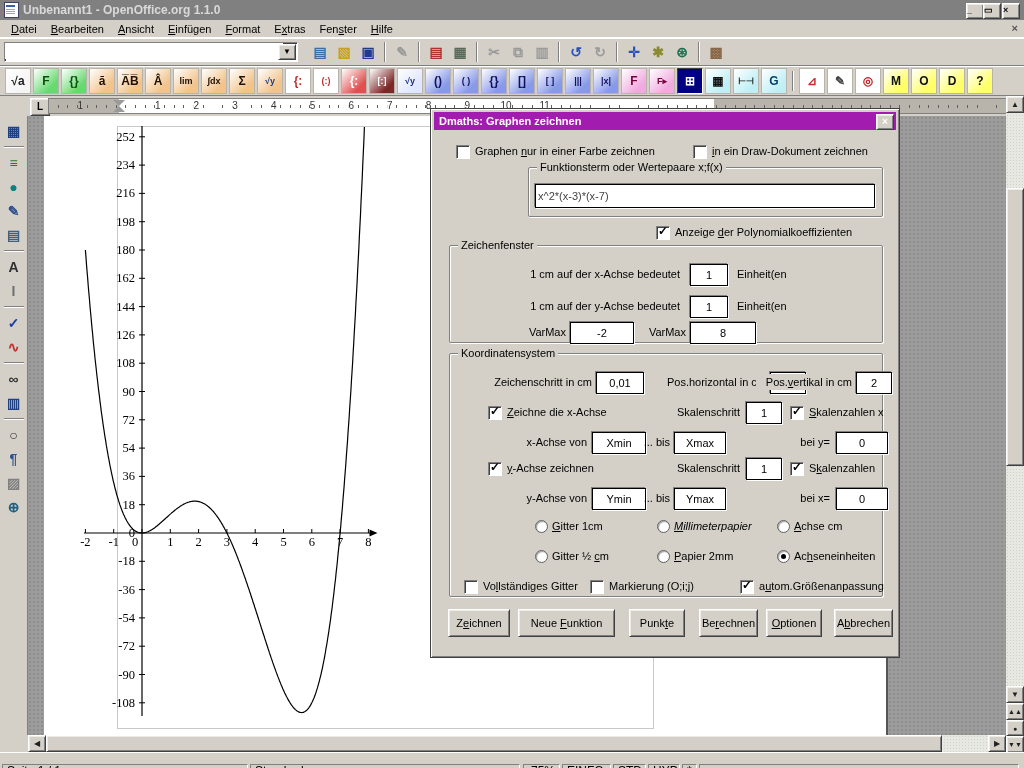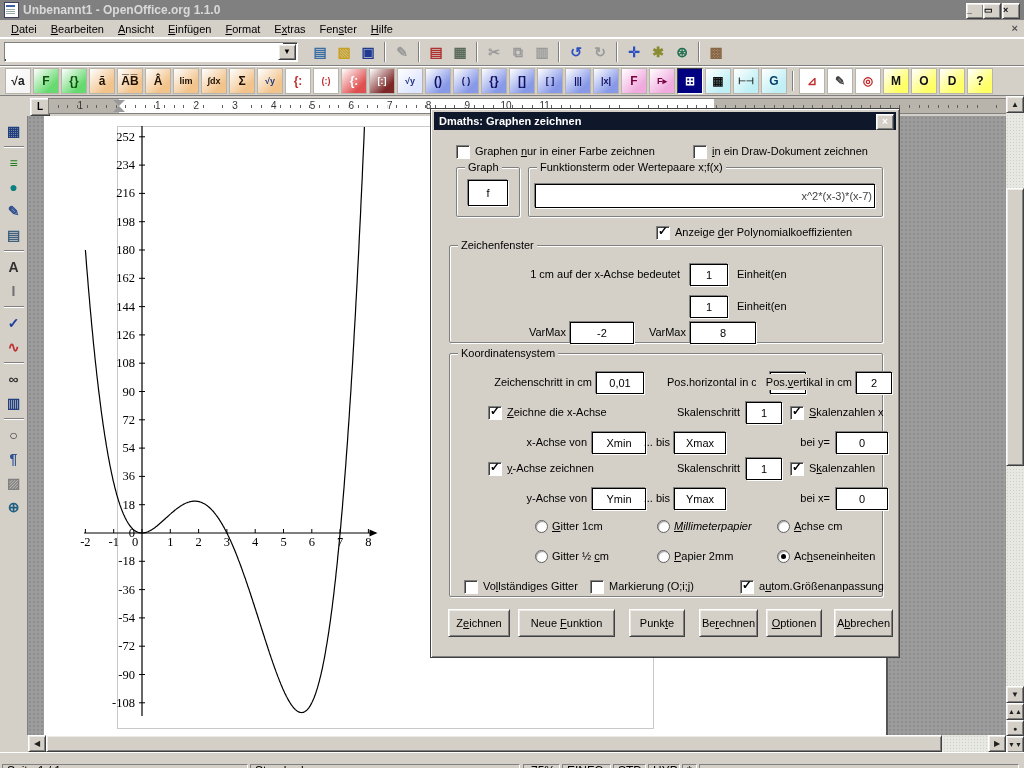--- a/index.html
+++ b/index.html
@@ -9,21 +9,21 @@
   .abs{position:absolute;}
   u{text-decoration:underline;}
 
   
   .raised{background:#d4d0c8;border:1px solid;border-color:#fff #404040 #404040 #fff;
           box-shadow:inset 1px 1px 0 #ecebe6, inset -1px -1px 0 #808080;}
   .sunken{background:#fff;border:1px solid;border-color:#808080 #fff #fff #808080;
           box-shadow:inset 1px 1px 0 #404040;}
   .fld{background:#fff;border:1px solid #000;box-shadow:-1px -1px 0 #808080,1px 1px 0 #fff;
        font-family:"Liberation Sans",sans-serif;font-size:11px;padding:0 2px;text-align:center;}
-  .fld.left{text-align:right;}
+  .fld.left{text-align:left;}
   .btn{background:#d4d0c8;border:1px solid;border-color:#fff #404040 #404040 #fff;
        box-shadow:inset 1px 1px 0 #ecebe6, inset -1px -1px 0 #808080;
        font-size:11px;text-align:center;cursor:default;}
   .grp{border:1px solid #808080;box-shadow:inset 1px 1px 0 #fff,1px 1px 0 #fff;border-radius:2px;}
   .grp>.legend{position:absolute;top:-7px;left:8px;background:#d4d0c8;padding:0 3px;font-size:11px;}
 
   
   #titlebar{left:0;top:0;width:1024px;height:20px;background:#808080;
             display:flex;align-items:center;padding-left:4px;box-sizing:border-box;}
   #titlebar .ttl{color:#d9d9d9;font-weight:bold;font-size:12px;margin-left:4px;}
@@ -91,21 +91,21 @@
   .thumb{position:absolute;}
 
   
   #statusbar{left:0;top:752px;width:1024px;height:16px;background:#d4d0c8;border-top:1px solid #fff;}
   .scell{position:absolute;top:11px;height:27px;line-height:13px;font-size:12px;padding:0 4px;
          border:1px solid;border-color:#808080 #fff #fff #808080;box-sizing:border-box;}
 
   
   #dialog{left:430px;top:108px;width:470px;height:550px;background:#d4d0c8;border:1px solid #404040;
           box-shadow:inset 1px 1px 0 #fff, inset -1px -1px 0 #808080;z-index:50;box-sizing:border-box;}
-  #dlg-title{position:absolute;left:3px;top:3px;width:462px;height:18px;background:#0f172a;
+  #dlg-title{position:absolute;left:3px;top:3px;width:462px;height:18px;background:#a21caf;
              color:#fff;font-weight:bold;font-size:11px;line-height:18px;padding-left:5px;box-sizing:border-box;}
   #dlg-close{position:absolute;right:2px;top:2px;width:16px;height:14px;font-size:10px;font-weight:bold;
              line-height:13px;text-align:center;}
   .dlbl{position:absolute;font-size:11px;height:16px;line-height:16px;white-space:nowrap;}
   .dlblr{text-align:right;}
   .cb{position:absolute;width:12px;height:12px;background:#fff;border:1px solid;
       border-color:#808080 #fff #fff #808080;box-shadow:inset 1px 1px 0 #404040;}
   .cb.on::after{content:"✓";position:absolute;left:1px;top:-3px;font-size:12px;font-weight:bold;}
   .rb{position:absolute;width:11px;height:11px;border-radius:50%;background:#fff;
       border:1px solid #606060;box-shadow:inset 1px 1px 1px #a0a0a0;}
@@ -367,37 +367,34 @@
   <div id="dlg-title">
     <span>Dmaths: Graphen zeichnen</span>
     <span id="dlg-close" class="raised">×</span>
   </div>
 
   <span class="cb" style="left:25px;top:36px;"></span>
   <span class="dlbl" style="left:44px;top:34px;">Graphen <u>n</u>ur in einer Farbe zeichnen</span>
   <span class="cb" style="left:262px;top:36px;"></span>
   <span class="dlbl" style="left:281px;top:34px;"><u>i</u>n ein Draw-Dokument zeichnen</span>
 
-  <div class="grp" style="position:absolute;left:25px;top:58px;width:62px;height:48px;">
-    <span class="legend">Graph</span>
-    <input class="fld" style="position: absolute; left: 11px; top: 12px; width: 34px; height: 24px;" value="f">
-  </div>
   <div class="grp" style="position:absolute;left:97px;top:58px;width:353px;height:48px;">
     <span class="legend">Funktionsterm oder Wertepaare  x;f(x)</span>
     <input class="fld left" style="position: absolute; left: 6px; top: 16px; width: 334px; height: 22px; color: rgb(68, 68, 68);" value="x^2*(x-3)*(x-7)">
   </div>
 
   <span class="cb on" style="left:225px;top:117px;"></span>
   <span class="dlbl" style="left:244px;top:115px;">Anzeige <u>d</u>er Polynomialkoeffizienten</span>
 
   <div class="grp" style="position:absolute;left:18px;top:136px;width:432px;height:96px;">
     <span class="legend">Zeichenfenster</span>
     <span class="dlbl dlblr" style="left:20px;top:20px;width:210px;">1 cm auf der x-Achse bedeutet</span>
     <input class="fld" style="position: absolute; left: 240px; top: 18px; width: 32px; height: 20px;" value="1">
     <span class="dlbl clip" style="left:287px;top:20px;width:54px;">Einheit(en</span>
+    <span class="dlbl dlblr" style="left:20px;top:52px;width:210px;">1 cm auf der y-Achse bedeutet</span>
     <input class="fld" style="position: absolute; left: 240px; top: 50px; width: 32px; height: 20px;" value="1">
     <span class="dlbl clip" style="left:287px;top:52px;width:54px;">Einheit(en</span>
     <span class="dlbl dlblr" style="left:60px;top:78px;width:56px;">VarMax</span>
     <input class="fld" style="position: absolute; left: 120px; top: 76px; width: 58px; height: 20px;" value="-2">
     <span class="dlbl dlblr" style="left:186px;top:78px;width:50px;">VarMax</span>
     <input class="fld" style="position: absolute; left: 240px; top: 76px; width: 60px; height: 20px;" value="8">
   </div>
 
   <div class="grp" style="position:absolute;left:18px;top:244px;width:432px;height:242px;">
     <span class="legend">Koordinatensystem</span>

